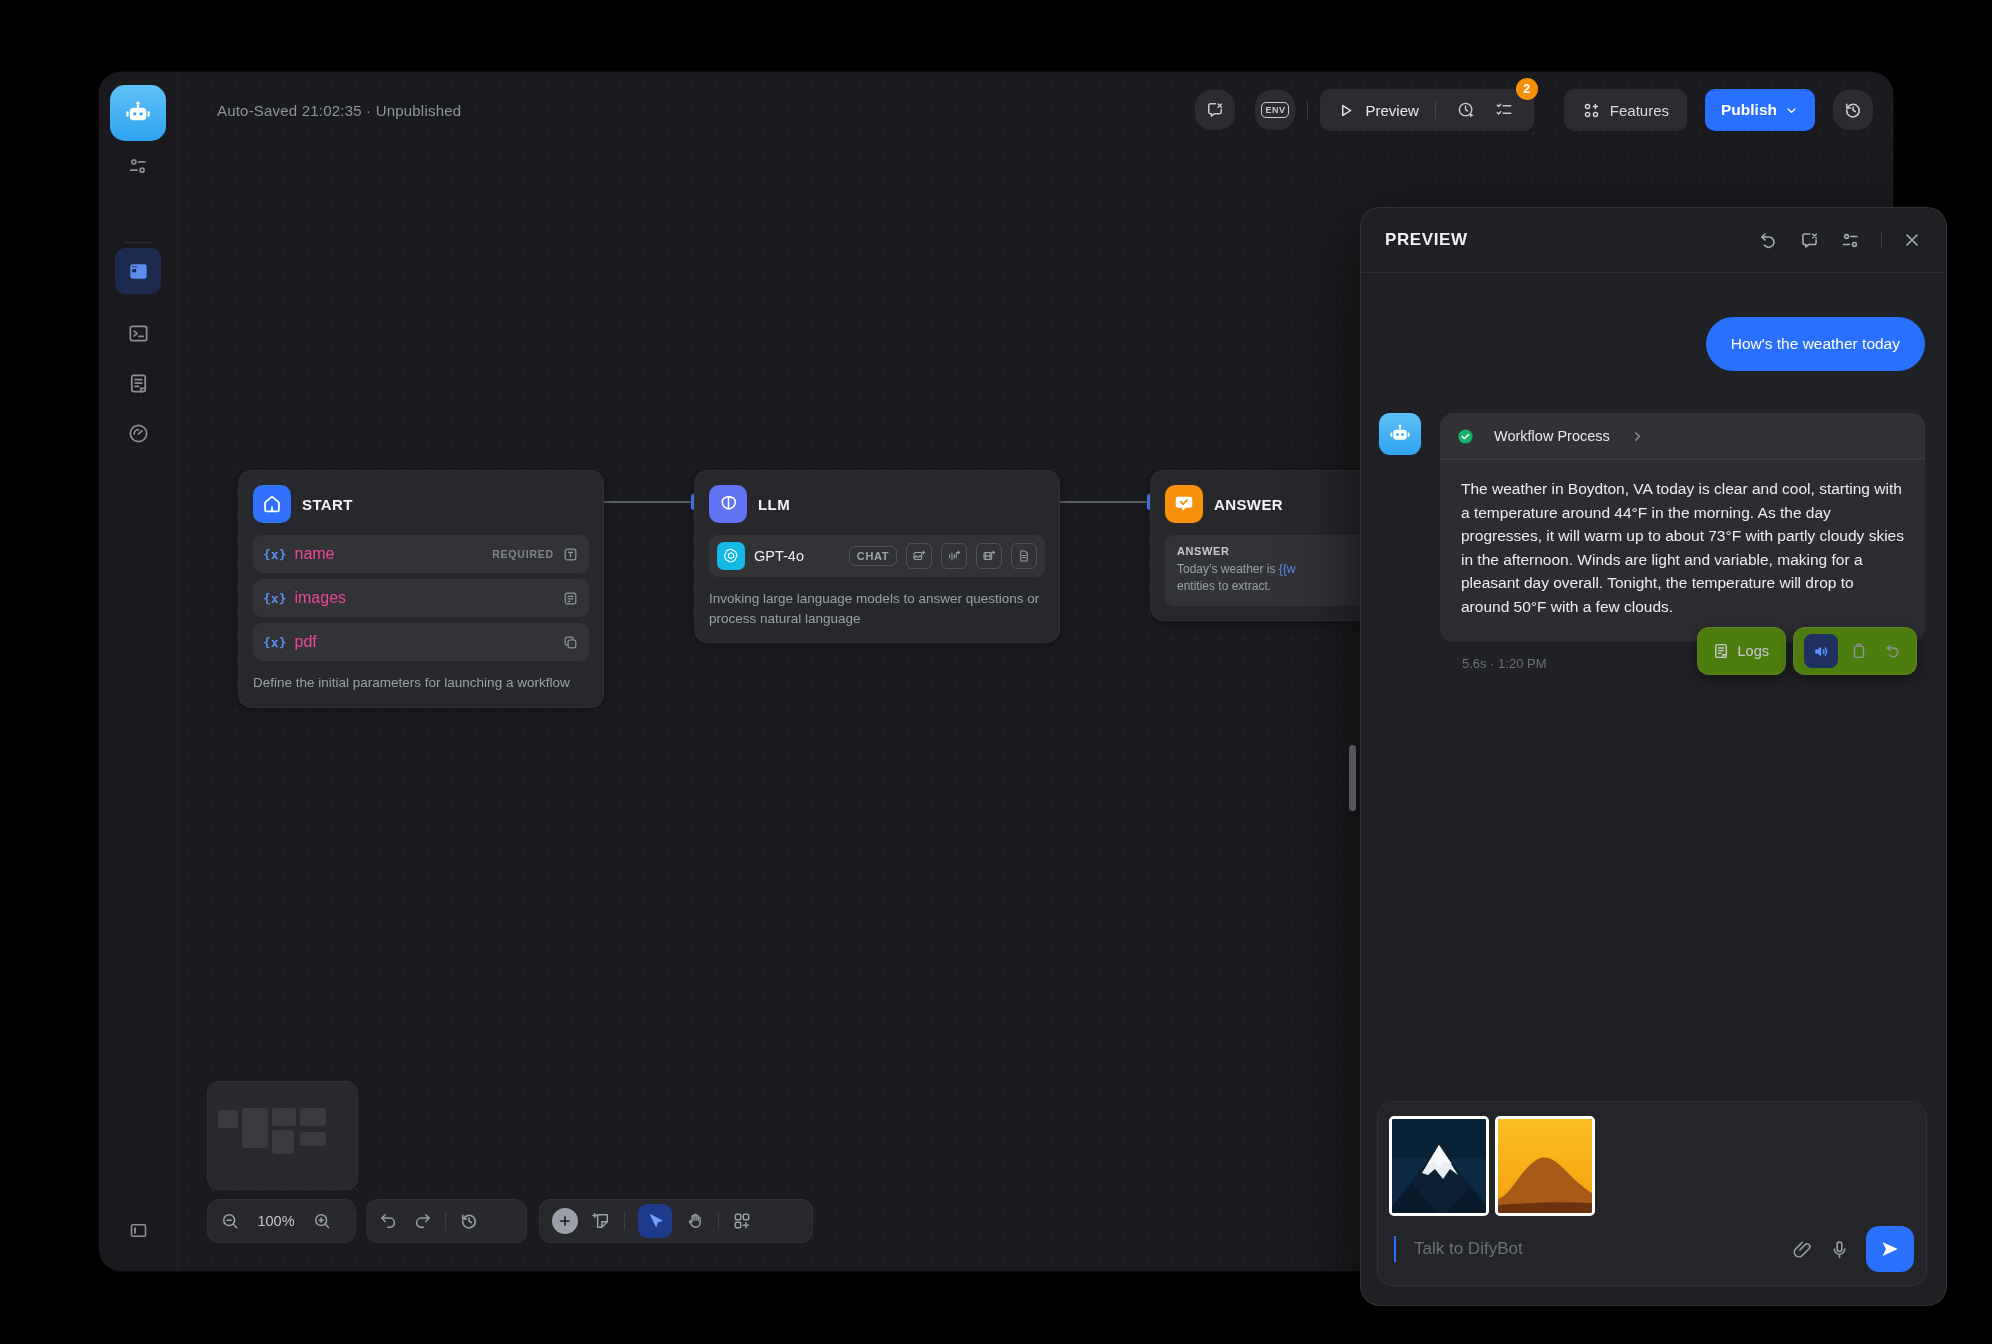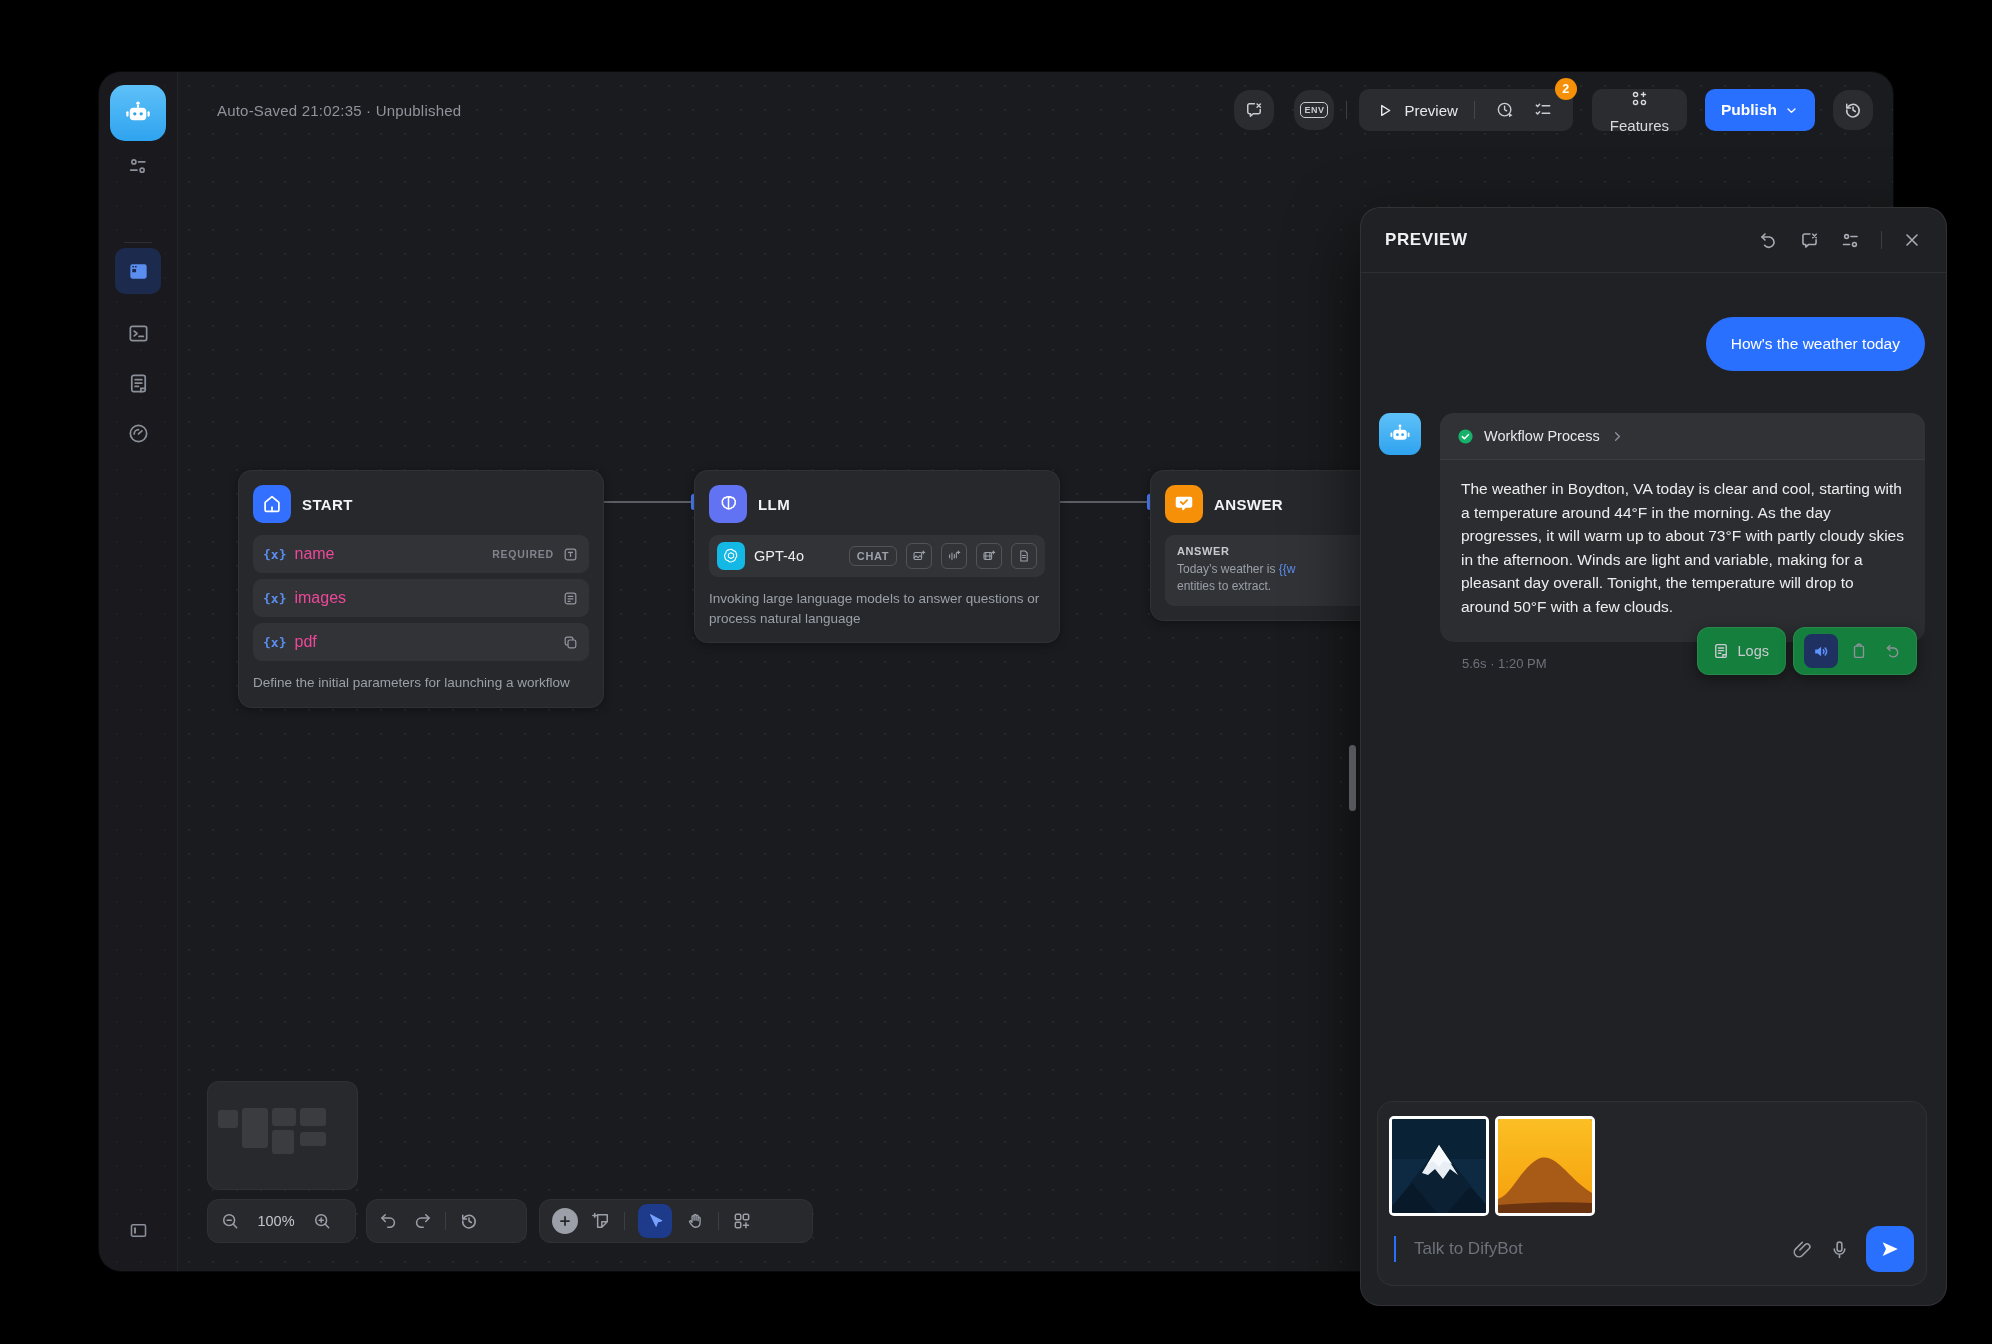--- a/index.html
+++ b/index.html
@@ -73,25 +73,25 @@
   .pv-title{font-size:17px;font-weight:700;letter-spacing:.6px;color:#f0f1f3;flex:1;}
   .pv-hic{color:#a7abb3;display:flex;cursor:pointer;margin-left:20px;}
   .pv-hdiv{width:1px;height:18px;background:#3d3e43;margin-left:20px;}
   .pv-body{position:relative;flex:1;overflow:hidden;}
   .user-row{display:flex;justify-content:flex-end;padding:44px 21px 0 18px;}
   .user-bubble{background:#2970ff;color:#fff;font-size:15.5px;height:54px;display:flex;align-items:center;padding:0 25px;border-radius:27px;}
   .bot-row{display:flex;padding:42px 21px 0 18px;gap:19px;}
   .bot-avatar{width:42px;height:42px;border-radius:11px;background:linear-gradient(180deg,#5ec1f8,#2fa3ef);display:flex;align-items:center;justify-content:center;flex:0 0 auto;}
   .bot-col{flex:1;min-width:0;}
   .bot-bubble{position:relative;background:#2c2d31;border-radius:14px;}
-  .wf-bar{height:46px;display:flex;align-items:center;gap:10px;padding:0 17px;background:rgba(255,255,255,.028);border-bottom:1px solid rgba(255,255,255,.05);border-radius:14px 14px 0 0;cursor:pointer;}
+  .wf-bar{height:46px;display:flex;align-items:center;gap:20px;padding:0 17px;background:rgba(255,255,255,.028);border-bottom:1px solid rgba(255,255,255,.05);border-radius:14px 14px 0 0;cursor:pointer;}
   .wf-label{font-size:14.5px;color:#e8e9eb;flex:0 0 auto;}
   .bot-msg{padding:17px 21px 24px;font-size:15.5px;line-height:1.52;color:#ededee;}
   .msg-actions{position:absolute;right:8px;bottom:-33px;display:flex;gap:7px;}
-  .act-pill{height:46px;background:#15803d;border:1px solid rgba(255,255,255,.08);border-radius:12px;display:flex;align-items:center;gap:8px;padding:0 10px;box-shadow:0 4px 14px rgba(0,0,0,.4);}
+  .act-pill{height:46px;background:#4d7c0f;border:1px solid rgba(255,255,255,.08);border-radius:12px;display:flex;align-items:center;gap:8px;padding:0 10px;box-shadow:0 4px 14px rgba(0,0,0,.4);}
   .logs-lbl{font-size:14.5px;color:#c9cbd1;padding-right:6px;}
   .speaker-btn{width:34px;height:34px;border-radius:8px;background:#1e3161;color:#5f93ff;display:flex;align-items:center;justify-content:center;}
   .act-ic{color:#8f939b;display:flex;padding:0 4px;cursor:pointer;}
   .msg-meta{margin:14px 0 0 22px;font-size:13px;color:#6d717a;}
 
   .input-card{position:absolute;left:16px;right:19px;bottom:19px;height:183px;background:#242528;border:1px solid rgba(255,255,255,.05);border-radius:16px;}
   .thumb{position:absolute;top:14px;width:100px;height:100px;border:3px solid #fff;border-radius:5px;box-sizing:border-box;overflow:hidden;background:#0d2940;}
   .thumb svg{display:block;}
   .input-row{position:absolute;left:16px;right:12px;bottom:10px;height:52px;display:flex;align-items:center;gap:16px;}
   .caret{width:2px;height:26px;background:#2970ff;flex:0 0 auto;}
@@ -396,21 +396,21 @@
         <span style="display:flex;color:#c9cbd1;padding:0 4px;">
             <svg width="20" height="20" viewBox="0 0 24 24" fill="none" stroke="currentColor" stroke-width="1.8" stroke-linecap="round" stroke-linejoin="round">
               <path d="M4 6.2l1.5 1.5L8 5.2"></path>
               <path d="M11 6.8h9"></path>
               <path d="M4 15.2l1.5 1.5L8 14.2"></path>
               <path d="M11 15.8h9"></path>
             </svg>
           </span>
         <span class="badge">2</span>
       </div>
-      <div class="features-btn" style="margin-left:19px;flex-direction:column;">
+      <div class="features-btn" style="margin-left:30px;">
         <span style="display:flex;">
             <svg width="19" height="19" viewBox="0 0 24 24" fill="none" stroke="currentColor" stroke-width="1.8" stroke-linecap="round">
               <circle cx="7" cy="7" r="2.6"></circle>
               <circle cx="7" cy="17" r="2.6"></circle>
               <circle cx="17" cy="17" r="2.6"></circle>
               <path d="M17 4.4v5.2M14.4 7h5.2"></path>
             </svg>
           </span>
         <span>Features</span>
       </div>

